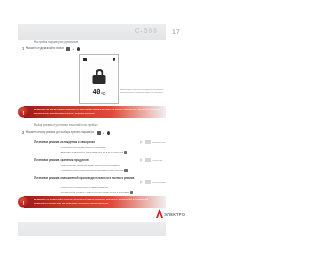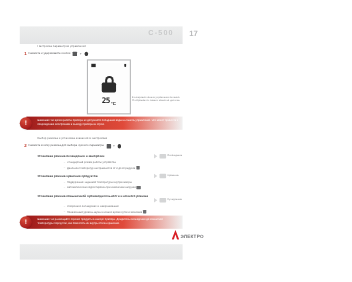--- a/index.html
+++ b/index.html
@@ -311,21 +311,21 @@
     <div class="lcd-inner"></div>
     <div class="lcd-topbar">
       <span class="lcd-ico-sm"></span>
       <span class="lcd-ico-dot"></span>
     </div>
     <div class="lcd-lock">
       <span class="lcd-lock-shackle"></span>
       <span class="lcd-lock-body"></span>
     </div>
     <div class="lcd-temp">
-      <span class="seg">25</span>
+      <span class="seg">40</span>
       <span class="seg-unit">°C</span>
     </div>
   </div>
   <div class="lcd-caption">
     <div>Блокировка панели управления активна</div>
     <div>Отображается символ замка на дисплее</div>
   </div>
 
   <div class="warn" style="left:24px;top:106px;width:142px;">
     <div class="warn-badge">

